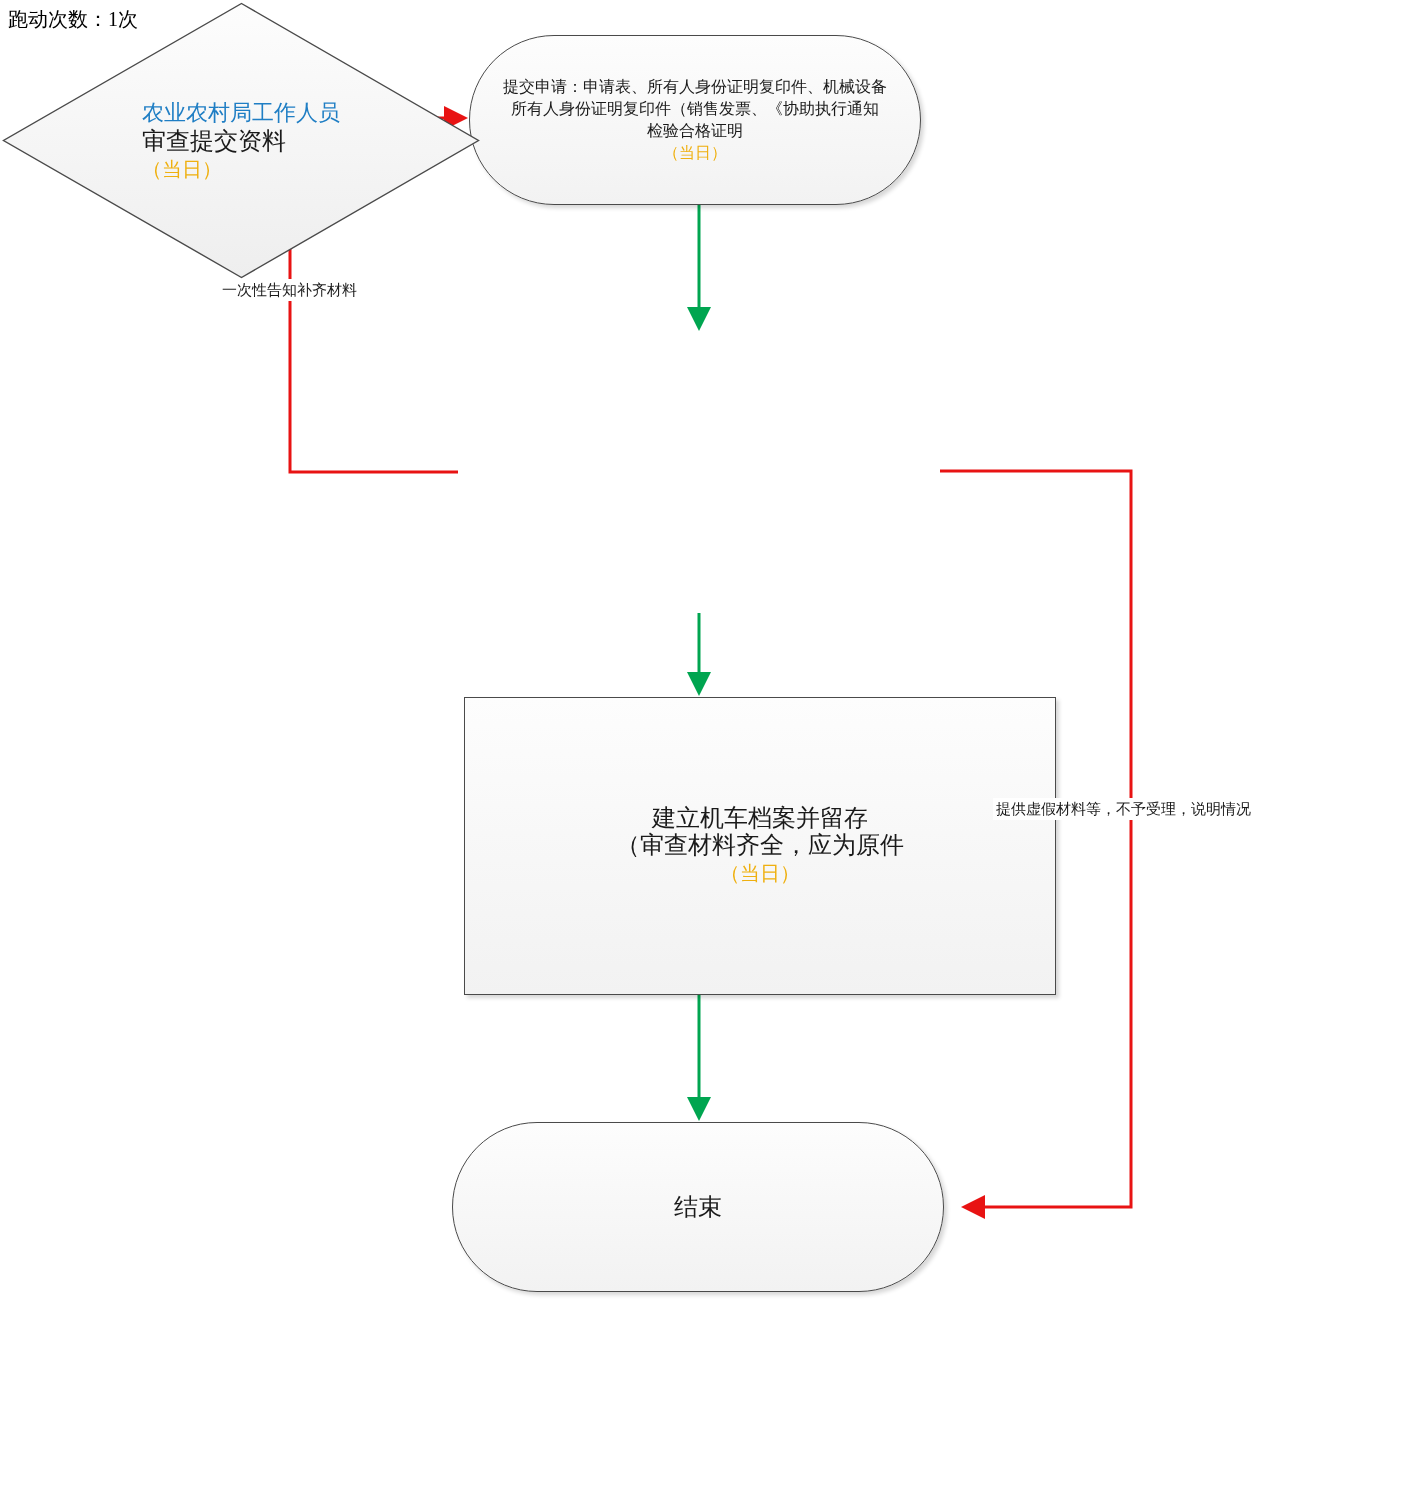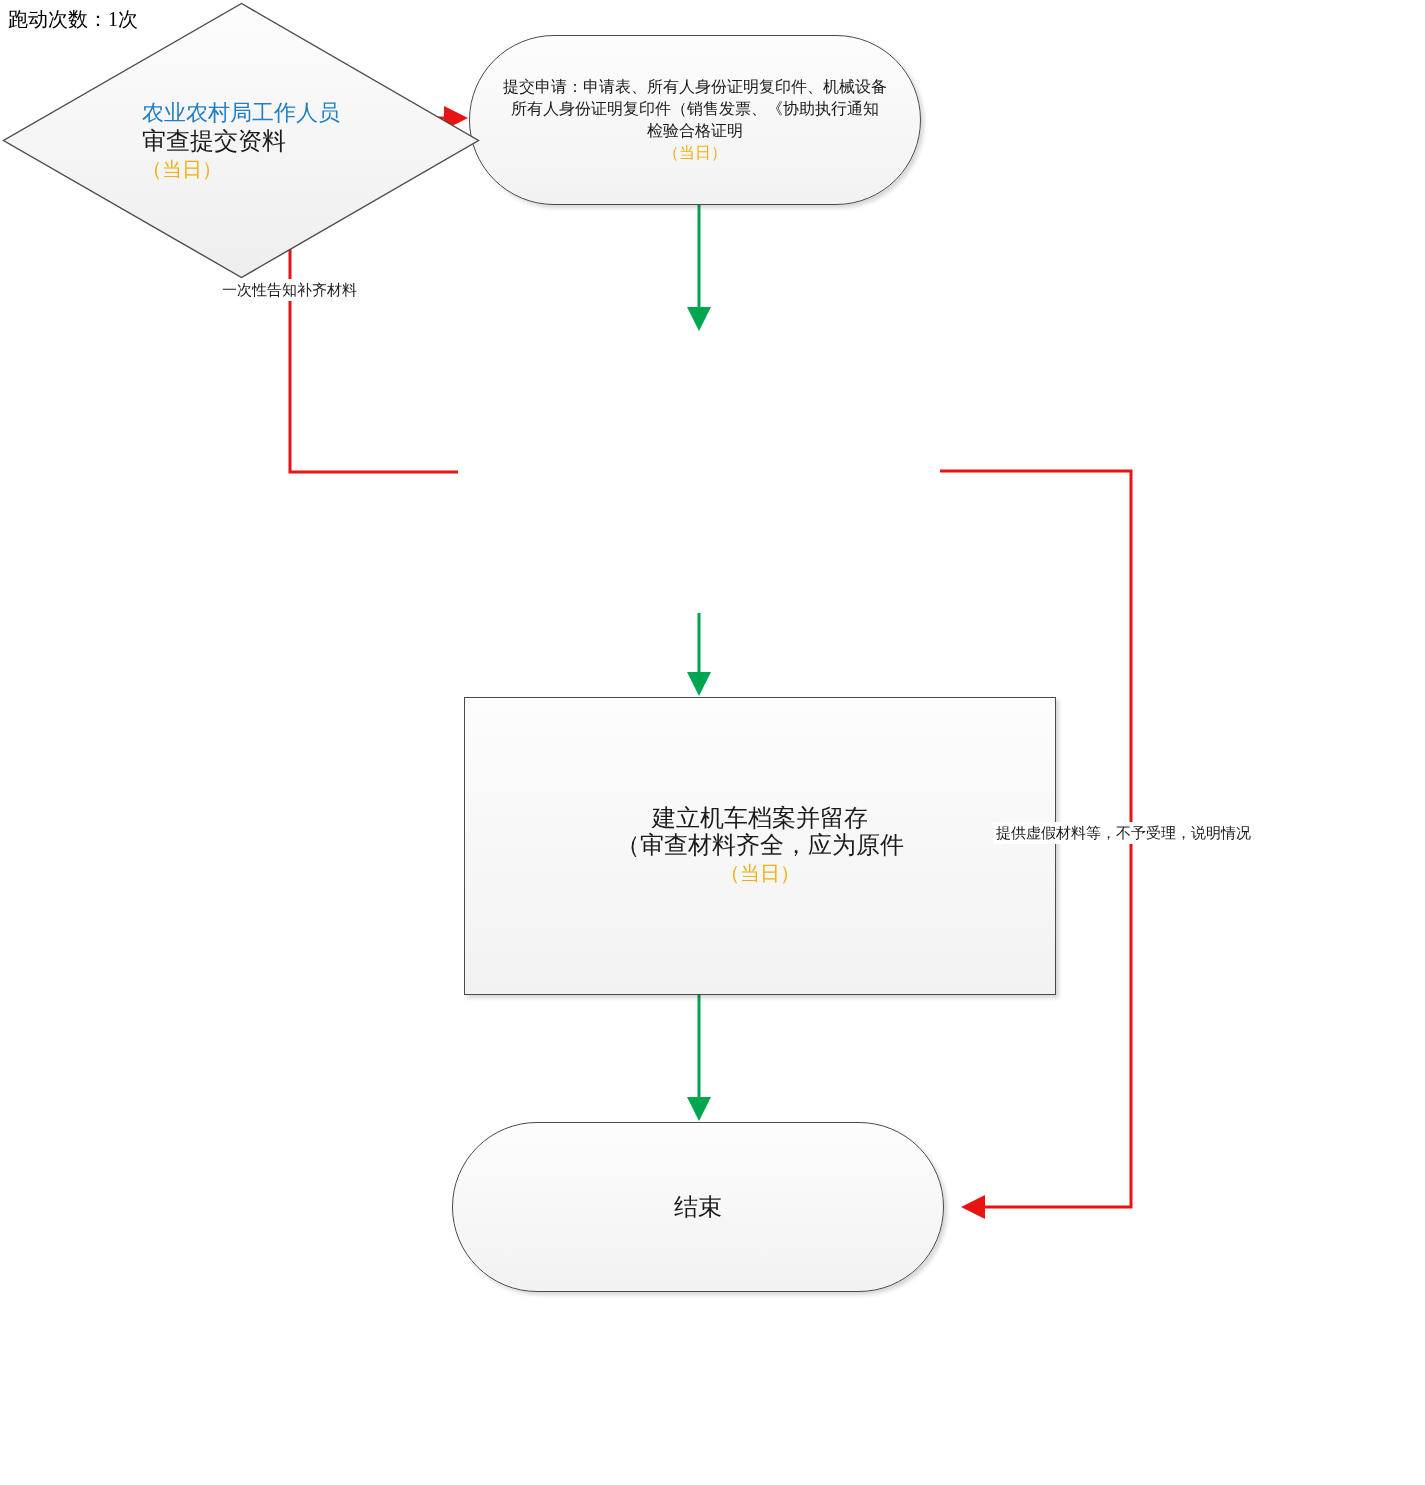--- a/index.html
+++ b/index.html
@@ -144,21 +144,21 @@
     white-space: nowrap;
     background: #ffffff;
     padding: 1px 3px;
   }
   #label-resubmit {
     left: 219px;
     top: 279px;
   }
   #label-reject {
     left: 993px;
-    top: 822px;
+    top: 798px;
   }
 
   
   #legend {
     position: absolute;
     left: 1072px;
     top: 1322px;
     font-size: 20px;
     line-height: 31px;
     white-space: nowrap;

